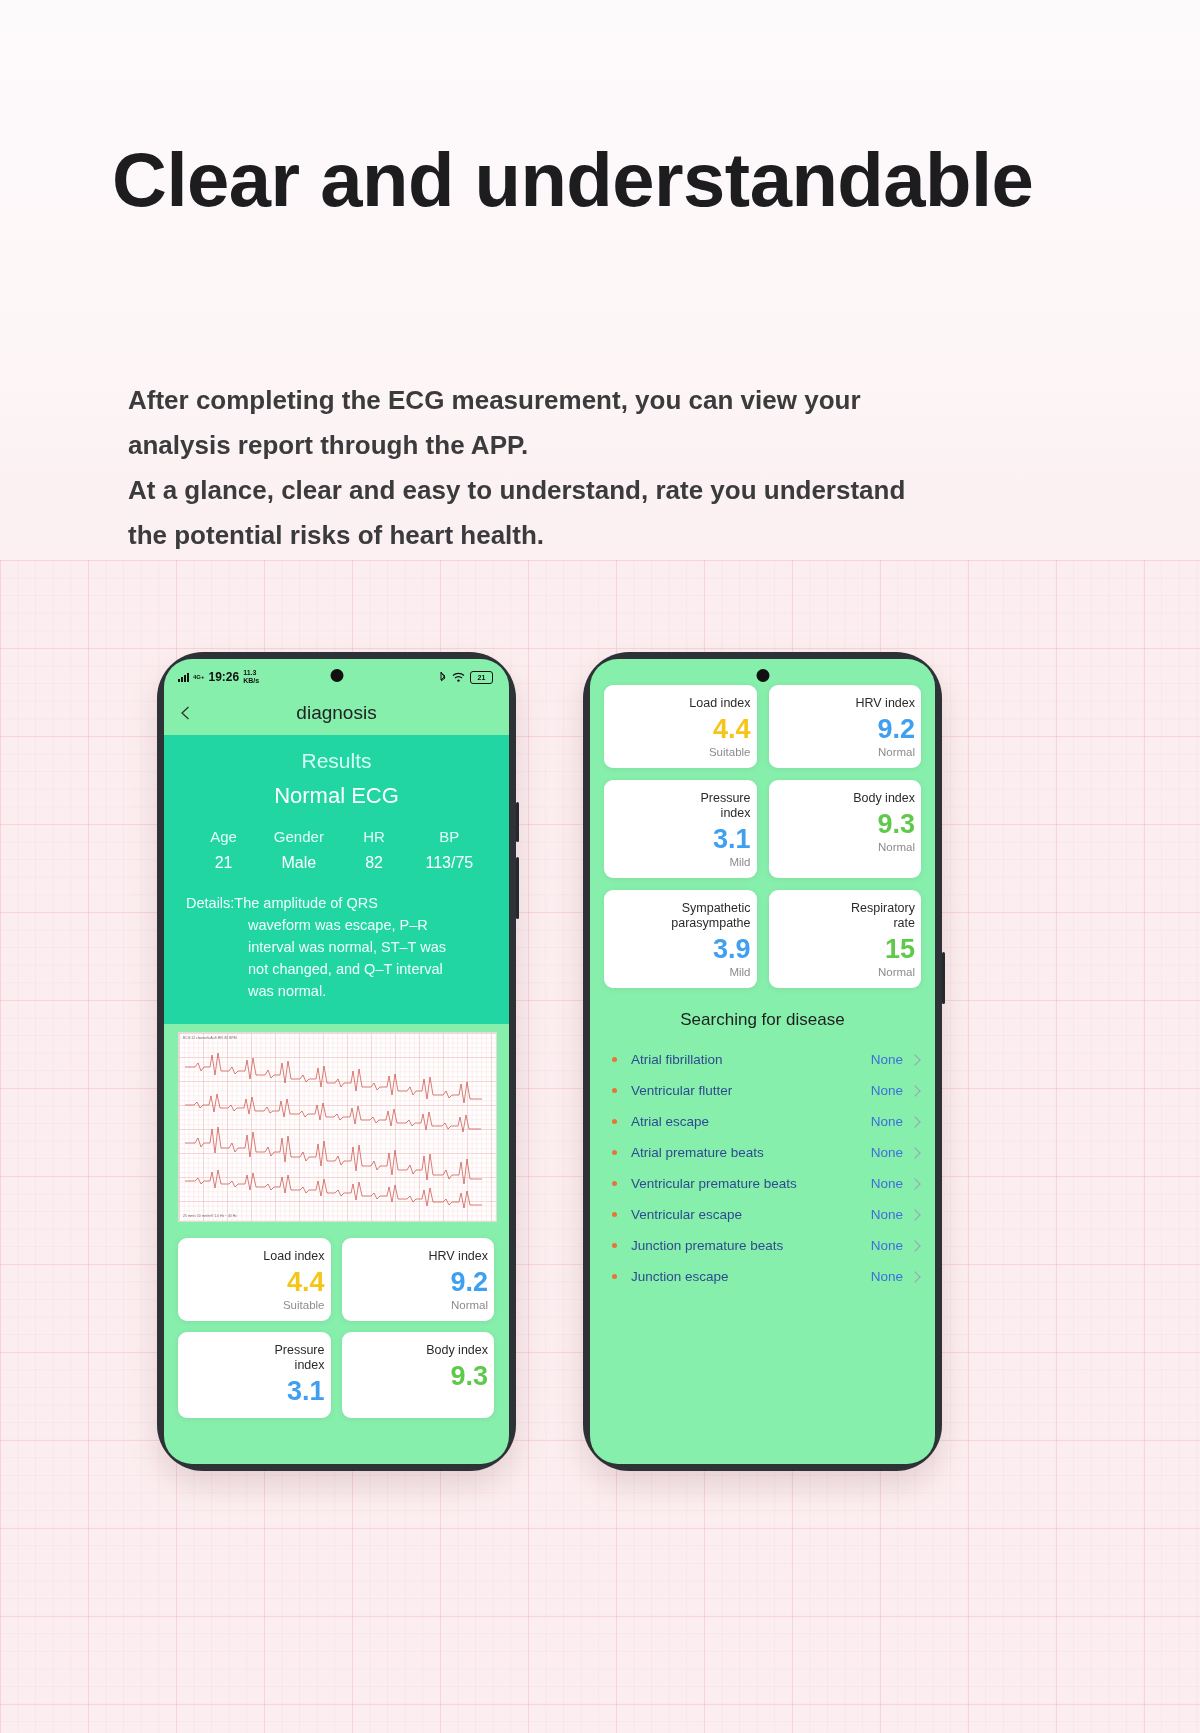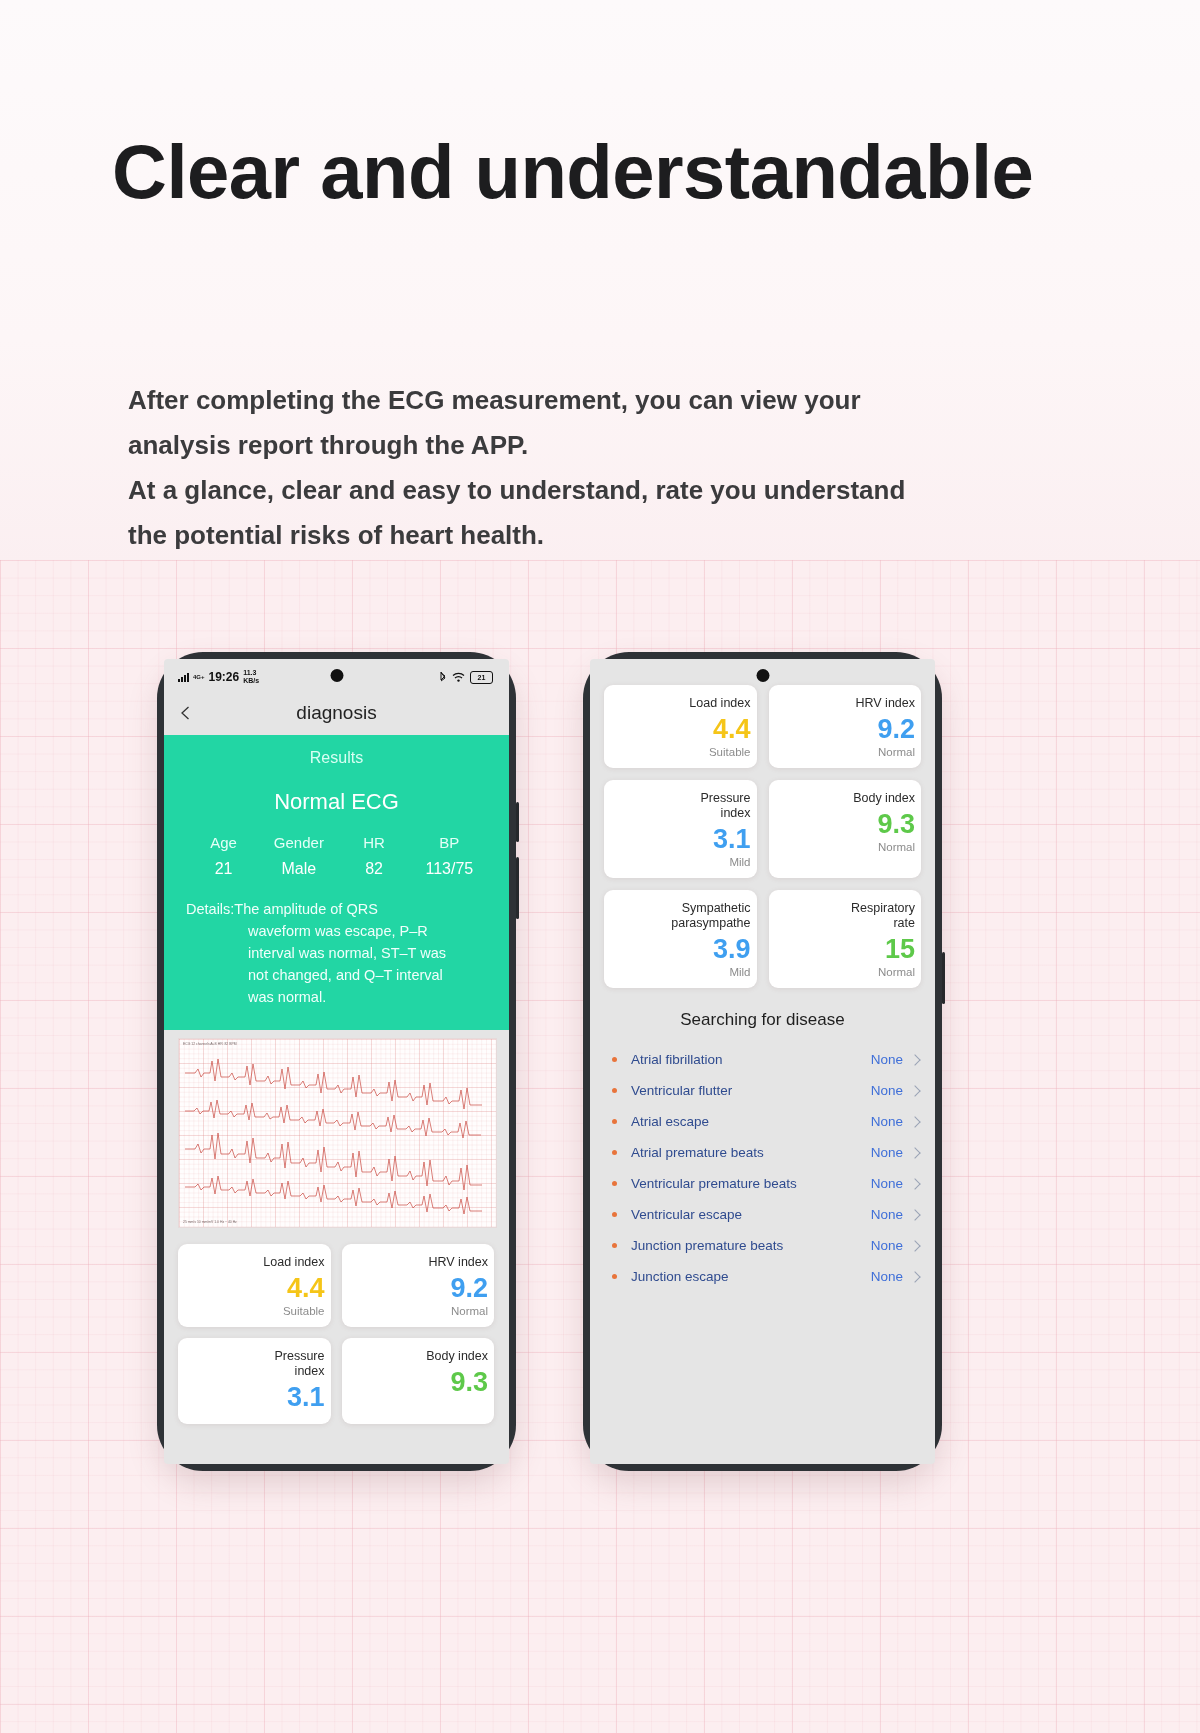--- a/index.html
+++ b/index.html
@@ -19,37 +19,37 @@
       linear-gradient(to bottom, rgba(238,180,190,.15) 1px, transparent 1px);
     background-size:88px 88px, 88px 88px, 17.6px 17.6px, 17.6px 17.6px;
   }
   .bg-top{
     position:absolute;left:0;top:0;width:1200px;height:565px;
     background:linear-gradient(180deg,#fdfafb 0%,#fdf6f7 60%,#fbeff1 100%);
   }
   .content{position:relative;z-index:3;}
 
   h1.title{
-    margin:0;padding:0;position:absolute;left:112px;top:126px;width:980px;
+    margin:0;padding:0;position:absolute;left:112px;top:134px;width:980px;
     font-size:76px;line-height:92px;font-weight:700;color:#1d1d1f;
     letter-spacing:-.5px;
   }
   .subtitle{
     position:absolute;left:128px;top:378px;width:940px;
     font-size:26px;line-height:45px;color:#3b3b3d;font-weight:700;
   }
 
   
   .phone{
     position:absolute;border-radius:46px;background:#2e3236;
     box-shadow:0 14px 30px rgba(120,70,80,.18);
     padding:7px;
   }
   .phone .screen{
-    width:100%;height:100%;border-radius:4px;background:#e5e5e5;overflow:hidden;position:relative;
+    width:100%;height:100%;border-radius:28px;background:#86efac;overflow:hidden;position:relative;
   }
   .phone.left{left:157px;top:652px;width:345px;height:805px;}
   .phone.right{left:583px;top:652px;width:345px;height:805px;}
 
   .side-btn{position:absolute;right:-3px;background:#26292c;border-radius:3px;width:3px;}
 
   
   .statusbar{
     height:28px;display:flex;align-items:center;justify-content:space-between;
     padding:4px 16px 0 14px;font-size:11px;color:#111;font-weight:700;
@@ -76,21 +76,21 @@
   .navback{
     position:absolute;left:14px;top:50%;transform:translateY(-50%);
     width:16px;height:16px;
   }
   .navtitle{width:100%;text-align:center;font-size:19px;color:#222;}
 
   
   .result{
     background:#22d6a4;color:#fff;padding:14px 20px 22px;text-align:center;
   }
-  .result .rlabel{font-size:16px;color:#d8fff3;margin-bottom:22px;}
+  .result .rlabel{font-size:21px;color:#d8fff3;margin-bottom:10px;}
   .result .rvalue{font-size:22px;margin-bottom:19px;}
   .vitals{display:flex;padding:0 2px;}
   .vital{flex:1;text-align:center;}
   .vital .k{font-size:15px;color:#e4fff7;margin-bottom:9px;}
   .vital .v{font-size:16px;color:#fff;}
   .details{
     margin-top:20px;font-size:14.5px;line-height:22px;color:#f0fffb;text-align:left;
     padding-left:2px;
   }
   .details .dl{display:block;text-indent:0;}

